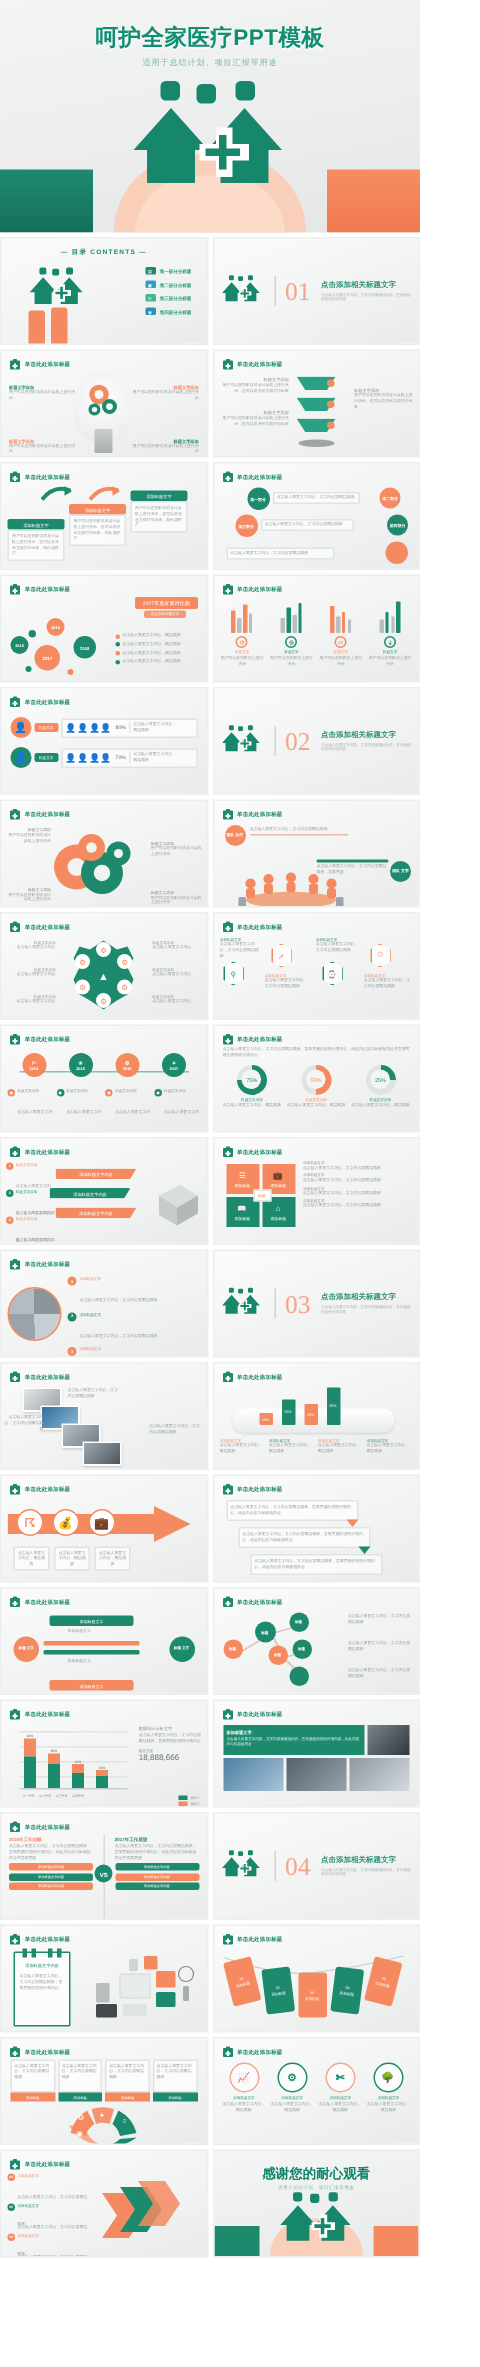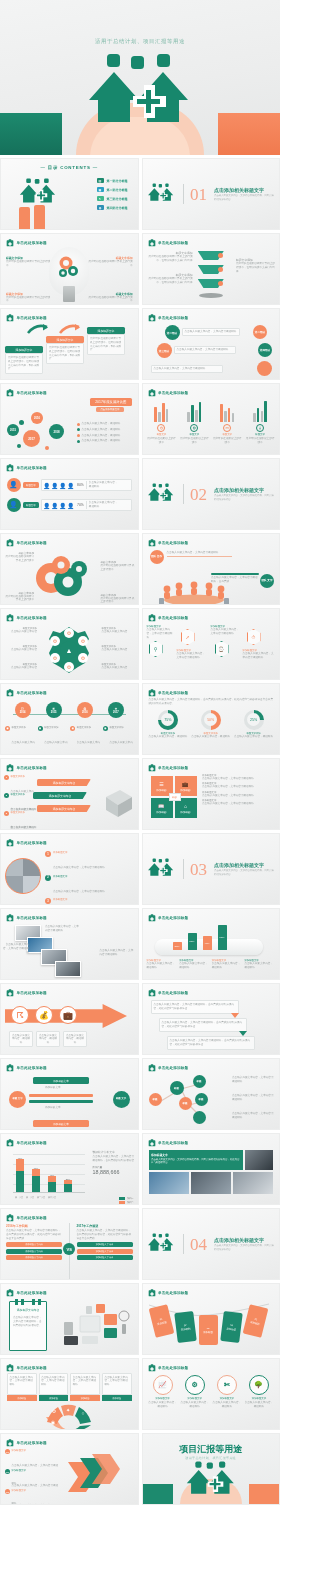--- a/index.html
+++ b/index.html
@@ -89,20 +89,21 @@
   .ln { height:.5px; background:#dfe3e3; }
   .box { border:.4px solid #dfe3e3; background:rgba(255,255,255,.65); border-radius:1px; }
   .ph { background:linear-gradient(135deg,#b9c3cb,#8d99a3); }
 </style>
 </head>
 <body>
 
 <div class="page">
 
   <div class="cover">
+    <div class="cover-title">呵护全家医疗PPT模板</div>
     <div class="cover-sub">适用于总结计划、项目汇报等用途</div>
     <div class="hands"></div>
     <svg class="famicon" viewBox="0 0 118 86">
       <g fill="#17876c">
         <rect x="26" y="2" width="13" height="13" rx="3.5"></rect>
         <rect x="50" y="4" width="13" height="13" rx="3.5"></rect>
         <rect x="76" y="2" width="13" height="13" rx="3.5"></rect>
         <path d="M8 48 L33 20 L58 48 L49 48 L49 70 L17 70 L17 48 Z"></path>
         <path d="M57 48 L82 20 L107 48 L98 48 L98 70 L66 70 L66 48 Z"></path>
         <path d="M52 44 h11 v-11 h11 v11 h11 v11 h-11 v11 h-11 v-11 h-11 z" fill="#fff"></path>
@@ -1314,21 +1315,21 @@
           </div>
         <div style="position:absolute;left:4px;top:41px;display:flex;gap:1.5px;width:54px">
             <span class="circ co" style="width:5px;height:5px;flex:0 0 5px;font-size:2.2px">03</span>
             <span><span style="font-size:2.4px;color:#f58a60;display:block">添加标题文字</span><span class="tx t3">点击输入简要文字内容，文字内容需概括精炼</span></span>
           </div>
       </div>
     </div>
 
     <div class="slide">
       <div class="ty">
-        <div class="ty-t">项目汇报等用途</div>
+        <div class="ty-t">感谢您的耐心观看</div>
         <div class="ty-s">适用于总结计划、项目汇报等用途</div>
         <div class="ty-hands"></div>
         <div class="ty-bl"></div>
         <div class="ty-br"></div>
         <svg class="ty-ic" viewBox="0 0 118 86">
           <g fill="#17876c">
               <rect x="26" y="2" width="13" height="13" rx="3.5"></rect>
               <rect x="50" y="4" width="13" height="13" rx="3.5"></rect>
               <rect x="76" y="2" width="13" height="13" rx="3.5"></rect>
           <path d="M8 48 L33 20 L58 48 L49 48 L49 70 L17 70 L17 48 Z"></path>

